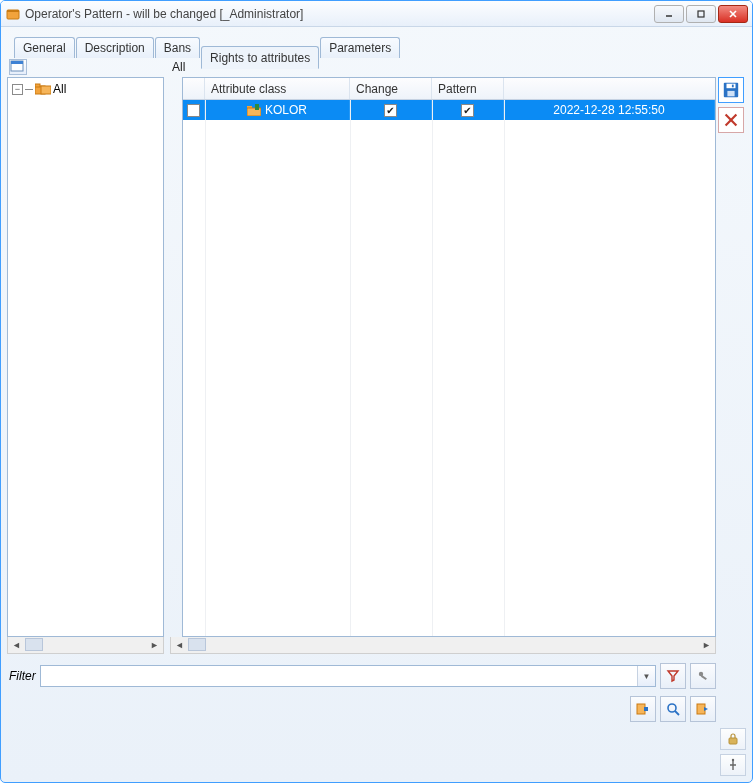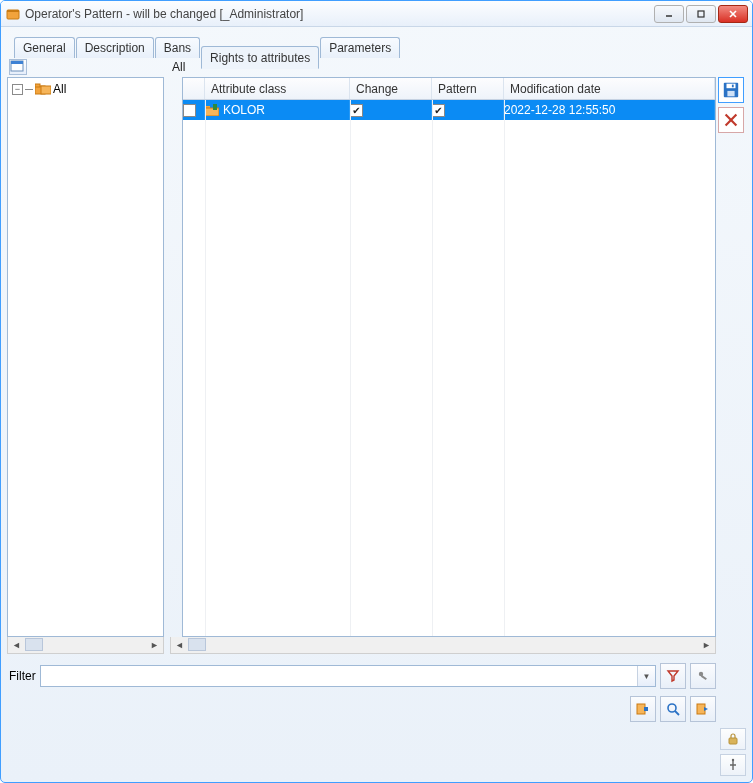--- a/index.html
+++ b/index.html
@@ -176,21 +176,21 @@
     .grid-head .gh {
       border-right: 1px solid #dbe4ef;
       display: flex; align-items: center; padding: 0 6px;
       color: #333; font-size: 12px;
     }
     .grid-body { flex: 1; position: relative; overflow: hidden; }
     .grid-row {
       display: flex; height: 20px; align-items: stretch;
     }
     .grid-row.selected { background: #0b8bf4; color: #fff; }
-    .grid-cell { display: flex; align-items: center; padding: 0 0; border-right: 1px solid rgba(255,255,255,0); }
+    .grid-cell { display: flex; align-items: center; padding: 0 0; border-right: 1px solid rgba(255,255,255,0); justify-content: center; }
     .grid-row.selected .grid-cell { border-right-color: rgba(255,255,255,0.12); }
     .col-vline { position: absolute; top: 0; bottom: 0; width: 0; border-right: 1px solid #eef0f3; }
     .folder-icon { display: inline-flex; margin-right: 4px; }
     .check-white {
       width: 13px; height: 13px;
       border: 1px solid #888;
       background: #fff;
       display: inline-flex; align-items: center; justify-content: center;
       font-size: 10px; color: #222;
     }
@@ -206,21 +206,21 @@
       width: 26px; height: 26px;
       border: 1px solid #409eff;
       background: #fff;
       display: flex; align-items: center; justify-content: center;
       cursor: pointer;
     }
     .side-btn svg { width: 18px; height: 18px; }
     .filter-row {
       display: flex; align-items: center; gap: 4px; margin-top: 6px;
     }
-    .filter-label { padding-left: 2px; }
+    .filter-label { padding-left: 2px; font-style: italic; }
     .filter-combo {
       flex: 1;
       height: 22px;
       border: 1px solid #9fb9d6;
       background: #fff;
       display: flex;
     }
     .filter-combo input { flex: 1; border: none; outline: none; padding: 0 4px; font: inherit; }
     .filter-combo-btn {
       width: 18px; border-left: 1px solid #c6d2e2;
@@ -335,21 +335,20 @@
           </div>
 
           <div class="right-pane">
             <div class="heading-label">All</div>
             <div class="grid">
               <div class="grid-head">
                 <div class="gh col-check"></div>
                 <div class="gh col-attr">Attribute class</div>
                 <div class="gh col-entry">Change</div>
                 <div class="gh col-change">Pattern</div>
-                <div class="gh col-mod">Modification date</div>
               </div>
               <div class="grid-body">
                 <div class="col-vline" style="left:22px"></div>
                 <div class="col-vline" style="left:167px"></div>
                 <div class="col-vline" style="left:249px"></div>
                 <div class="col-vline" style="left:321px"></div>
 
                 <div class="grid-row selected">
                   <div class="grid-cell col-check">
                     <span class="check-white"></span>

